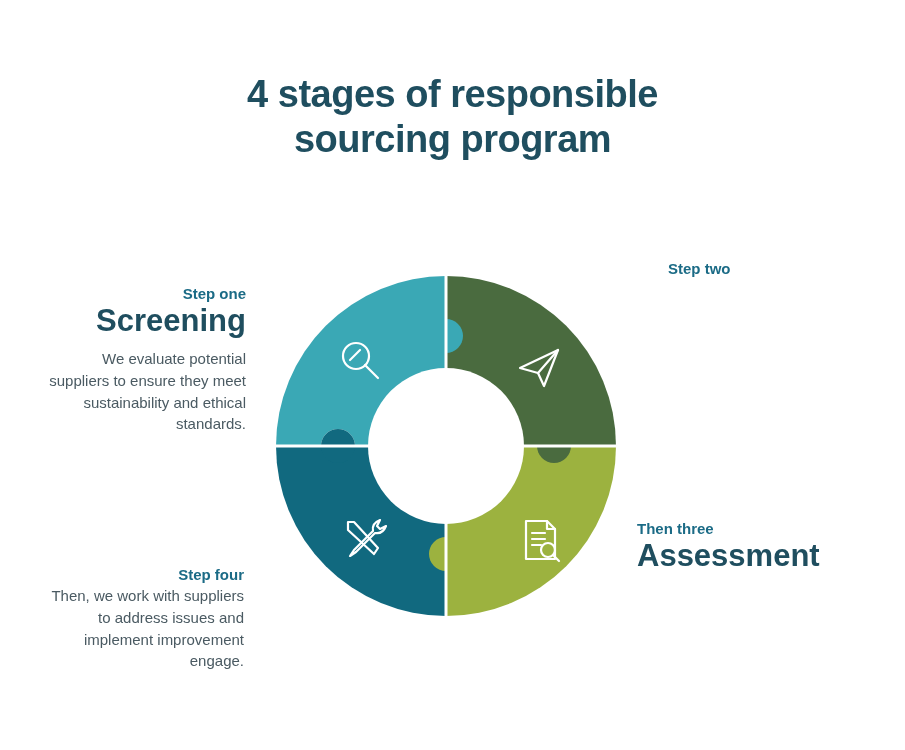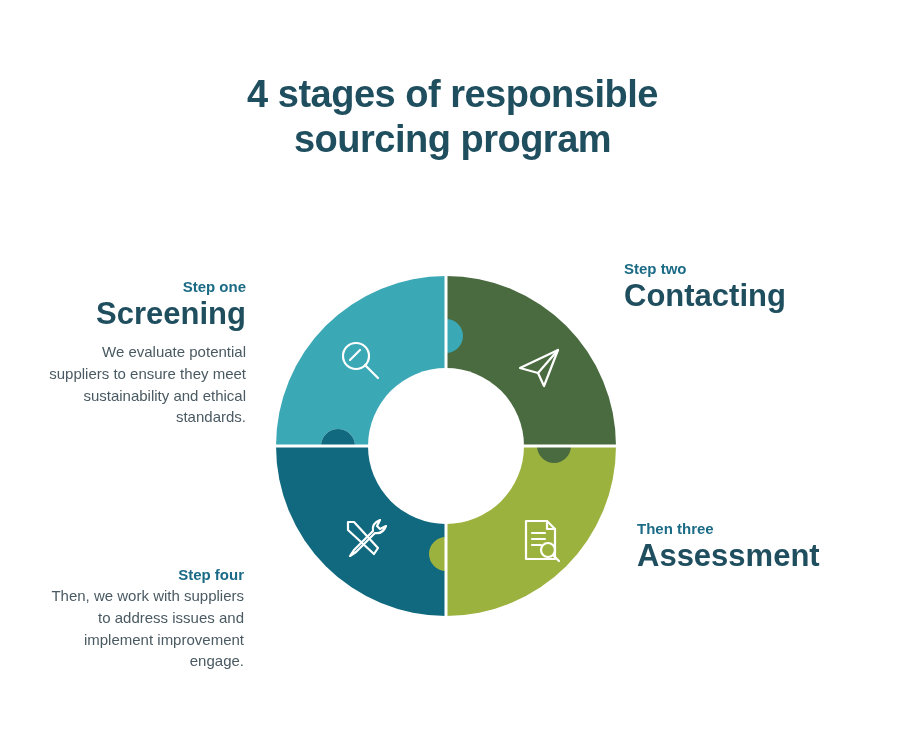--- a/index.html
+++ b/index.html
@@ -66,23 +66,23 @@
     color: #4a5a62;
   }
 
   .block.left {
     text-align: right;
   }
   .block.right {
     text-align: left;
   }
 
-  #block-one   { left: 46px;  top: 278px; }
+  #block-one   { left: 46px;  top: 285px; }
   #block-four  { left: 44px;  top: 518px; margin-top: 48px; }
-  #block-two   { left: 624px; top: 260px; }
+  #block-two   { left: 668px; top: 260px; }
   #block-three { left: 637px; top: 520px; }
 
   .icon-glyph {
     fill: none;
     stroke: #ffffff;
     stroke-width: 2.2;
     stroke-linecap: round;
     stroke-linejoin: round;
   }
 </style>
@@ -172,19 +172,18 @@
   <div class="body">We evaluate potential suppliers to ensure they meet sustainability and ethical standards.</div>
 </div>
 
 <div class="block left" id="block-four">
   <div class="step">Step four</div>
   <div class="body">Then, we work with suppliers to address issues and implement improvement engage.</div>
 </div>
 
 <div class="block right" id="block-two">
   <div class="step">Step two</div>
-  <div class="heading">Contacting</div>
 </div>
 
 <div class="block right" id="block-three">
   <div class="step">Then three</div>
   <div class="heading">Assessment</div>
 </div>
 
 </body></html>

